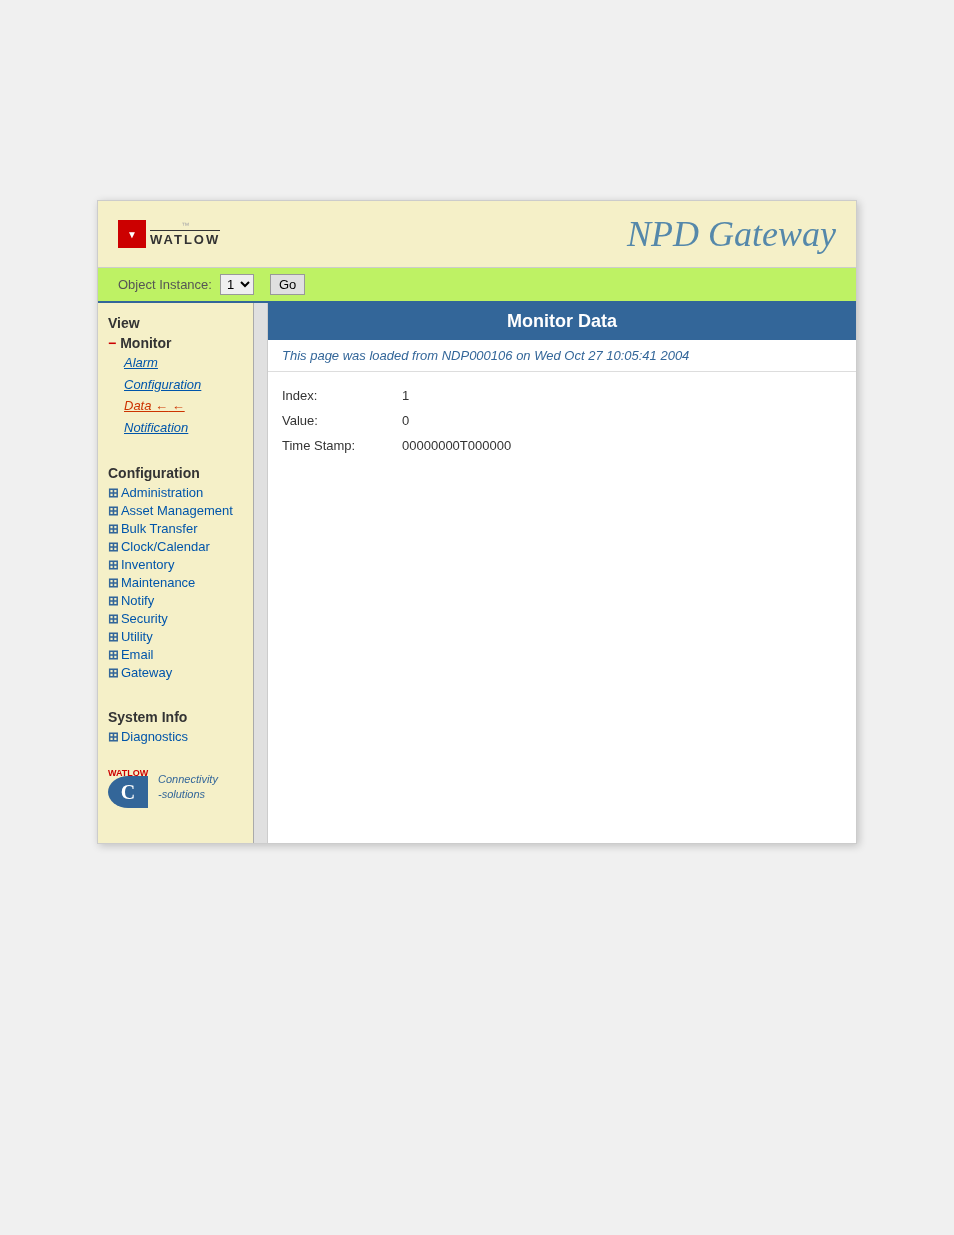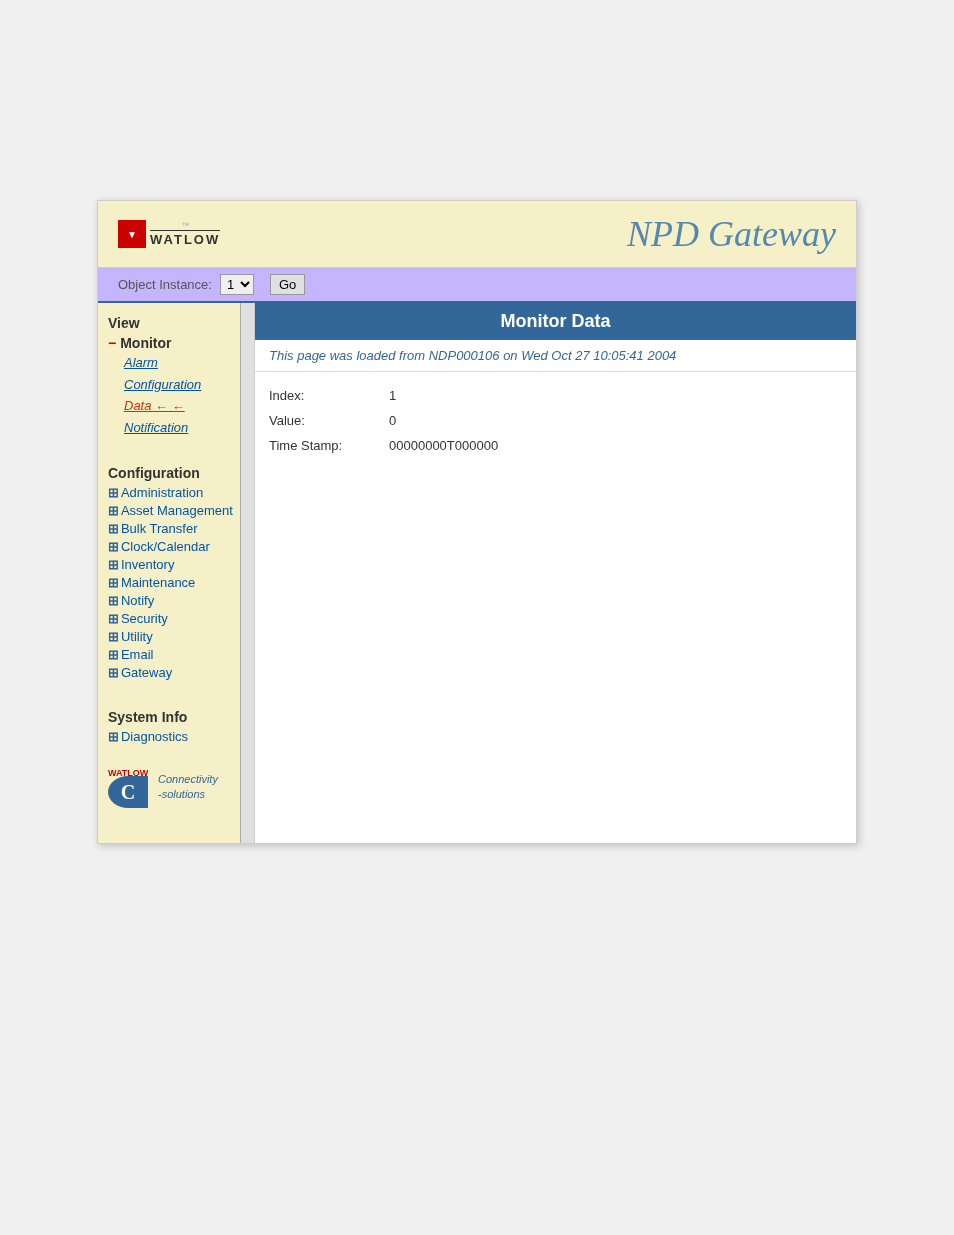--- a/index.html
+++ b/index.html
@@ -60,21 +60,21 @@
     .header-title {
       font-size: 36px;
       font-style: italic;
       color: #5588aa;
       font-family: Georgia, serif;
       font-weight: normal;
     }
 
     
     .instance-bar {
-      background: #c4b5fd;
+      background: #bef264;
       border-bottom: 2px solid #336699;
       padding: 6px 20px;
       display: flex;
       align-items: center;
       gap: 8px;
       font-size: 13px;
       color: #333;
     }
     .instance-bar label {
       color: #555;
@@ -94,21 +94,21 @@
     }
 
     
     .main-layout {
       display: flex;
       align-items: stretch;
     }
 
     
     .sidebar {
-      width: 157px;
+      width: 170px;
       min-height: 540px;
       background: #f5f0c8;
       border-right: 1px solid #ccc;
       padding: 12px 10px;
       overflow-y: auto;
       flex-shrink: 0;
       position: relative;
     }
     .sidebar-scrollbar {
       position: absolute;

